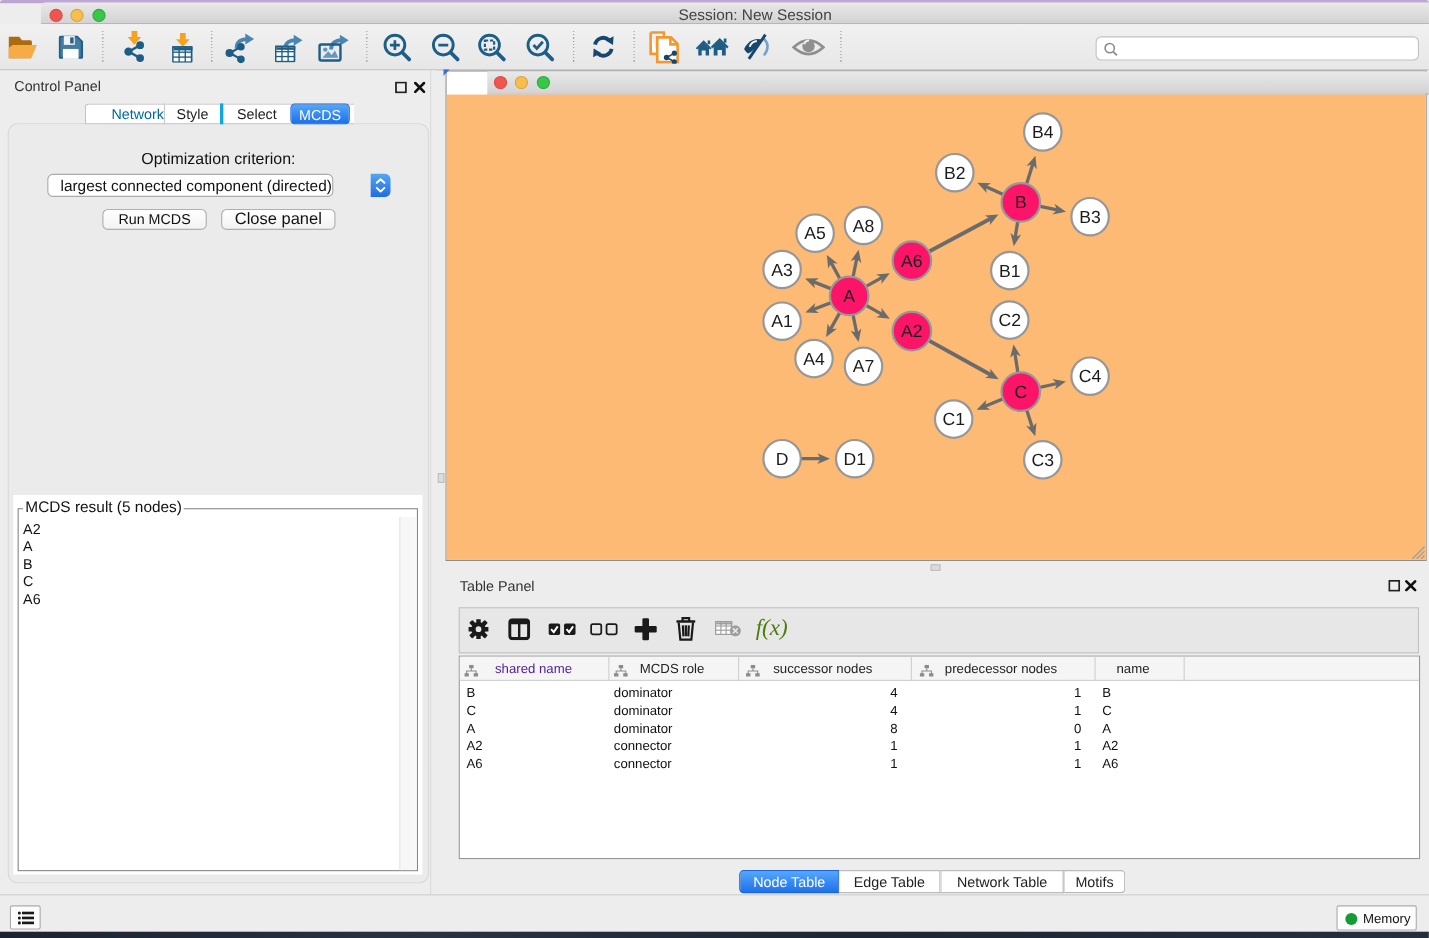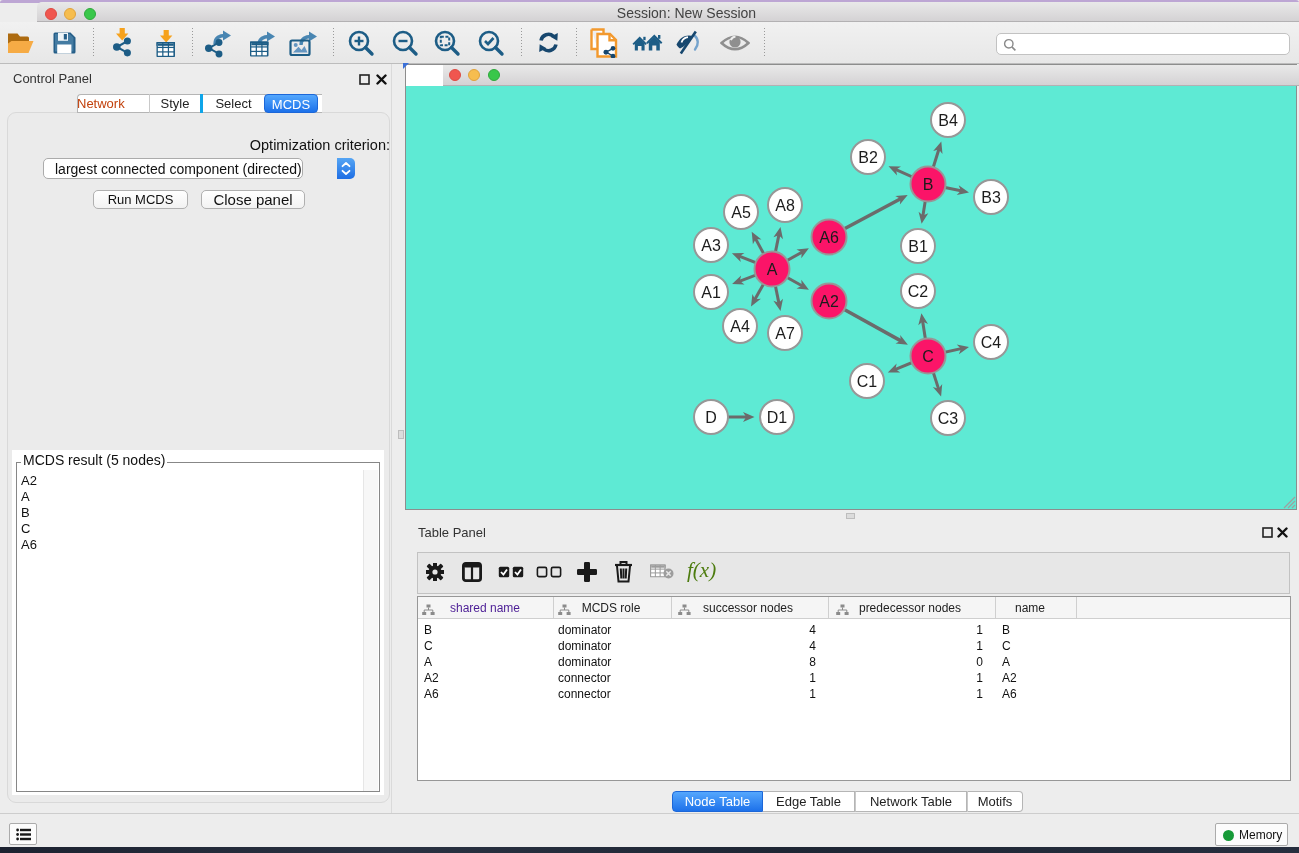--- a/index.html
+++ b/index.html
@@ -197,26 +197,26 @@
 <svg class="abs" style="left:359px;top:74px" width="11" height="11" viewBox="0 0 11 11">
     <rect x="1" y="1" width="9" height="9" fill="none" stroke="#222" stroke-width="1.6"></rect>
   </svg>
 <svg class="abs" style="left:376px;top:74px" width="11" height="11" viewBox="0 0 11 11">
     <path d="M1.5 1.5 L9.5 9.5 M9.5 1.5 L1.5 9.5" stroke="#111" stroke-width="2.4" stroke-linecap="round"></path>
   </svg>
 
 <div class="abs" style="left:7px;top:112px;width:383px;height:691px;background:#ebebeb;border:1px solid #d9d9d9;border-radius:9px"></div>
 
 <div class="abs" style="left:77px;top:94px;width:245px;height:19px;background:#fff;border:1px solid #b5b5b5;border-radius:4px 0 0 0;border-right:none"></div>
-<div class="abs" style="left:77px;top:94px;width:73px;height:19px;font-size:13px;color:#c2410c;text-align:left;line-height:19px;border-right:1px solid #c9c9c9">Network</div>
+<div class="abs" style="left:77px;top:94px;width:73px;height:19px;font-size:13px;color:#0369a1;text-align:right;line-height:19px;border-right:1px solid #c9c9c9">Network</div>
 <div class="abs" style="left:150px;top:94px;width:53px;height:19px;font-size:13px;color:#222;text-align:center;line-height:19px;border-right:3px solid #0ea5e9">Style</div>
 <div class="abs" style="left:203px;top:94px;width:61px;height:19px;font-size:13px;color:#222;text-align:center;line-height:19px">Select</div>
 <div class="abs" style="left:264px;top:94px;width:54px;height:19px;font-size:13px;color:#fff;text-align:center;line-height:19px;background:linear-gradient(#53a7fd,#1c71ea);border-radius:4px;border:1px solid #1c67d8">MCDS</div>
 
-<div class="abs" style="left:7px;top:137px;width:383px;text-align:right;font-size:14.5px;color:#111">Optimization criterion:</div>
+<div class="abs" style="left:7px;top:137px;width:383px;text-align:center;font-size:14.5px;color:#111">Optimization criterion:</div>
 
 <div class="abs" style="left:43px;top:158px;width:260px;height:21px;background:#fff;border:1px solid #ababab;border-radius:5px;font-size:14px;color:#111;line-height:20px;padding-left:11px">largest connected component (directed)</div>
 <div class="abs" style="left:337px;top:158px;width:18px;height:21px;background:linear-gradient(#55a5f4,#1e6ee4);border-radius:0 5px 5px 0">
  <svg style="position:absolute;left:2px;top:3px" width="14" height="15" viewBox="0 0 14 15">
       <g stroke="#fff" stroke-width="1.8" fill="none" stroke-linecap="round" stroke-linejoin="round">
         <path d="M3.5 5.2 L7 2 L10.5 5.2"></path>
         <path d="M3.5 9.8 L7 13 L10.5 9.8"></path>
       </g>
     </svg>
 </div>
@@ -234,21 +234,21 @@
 
 <div class="abs" style="left:398px;top:430px;width:6px;height:9px;background:#dcdcdc;border:1px solid #bdbdbd"></div>
 <div class="abs" style="left:846px;top:513px;width:9px;height:6px;background:#dcdcdc;border:1px solid #bdbdbd"></div>
 
 <div class="abs" style="left:405px;top:64px;width:892px;height:446px;background:#fff;border:1px solid #8d8d8d"></div>
 <div class="abs titlebar" style="left:406px;top:65px;width:890px;height:21px">
   <div class="tl" style="left:6px;top:4px;background:#f0564f;border:1px solid #dd4b43"></div>
   <div class="tl" style="left:25px;top:4px;background:#f6bd4f;border:1px solid #e0a23c"></div>
   <div class="tl" style="left:45px;top:4px;background:#39c74a;border:1px solid #2fa83d"></div>
 </div>
-<div class="abs" style="left:406px;top:86px;width:890px;height:423px;background:#5eead4;overflow:hidden">
+<div class="abs" style="left:406px;top:86px;width:890px;height:423px;background:#fdba74;overflow:hidden">
 <svg width="892" height="424" viewBox="0 0 892 424" style="position:absolute;left:0;top:0px;" font-family="Liberation Sans, sans-serif">
       <line x1="366.0" y1="183.0" x2="349.1" y2="151.9" stroke="#6b6b6b" stroke-width="3.0"></line>
       <path d="M345.7,145.8 L355.5,153.5 L349.7,153.0 L346.9,158.2 Z" fill="#6b6b6b"></path>
       <line x1="366.0" y1="183.0" x2="373.1" y2="147.9" stroke="#6b6b6b" stroke-width="3.0"></line>
       <path d="M374.5,141.0 L377.0,153.3 L372.9,149.2 L367.4,151.3 Z" fill="#6b6b6b"></path>
       <line x1="366.0" y1="183.0" x2="332.5" y2="169.8" stroke="#6b6b6b" stroke-width="3.0"></line>
       <path d="M325.9,167.2 L338.4,166.9 L333.6,170.3 L334.8,176.0 Z" fill="#6b6b6b"></path>
       <line x1="366.0" y1="183.0" x2="332.6" y2="195.6" stroke="#6b6b6b" stroke-width="3.0"></line>
       <path d="M326.1,198.1 L335.1,189.4 L333.8,195.1 L338.5,198.6 Z" fill="#6b6b6b"></path>
       <line x1="366.0" y1="183.0" x2="348.4" y2="214.3" stroke="#6b6b6b" stroke-width="3.0"></line>

